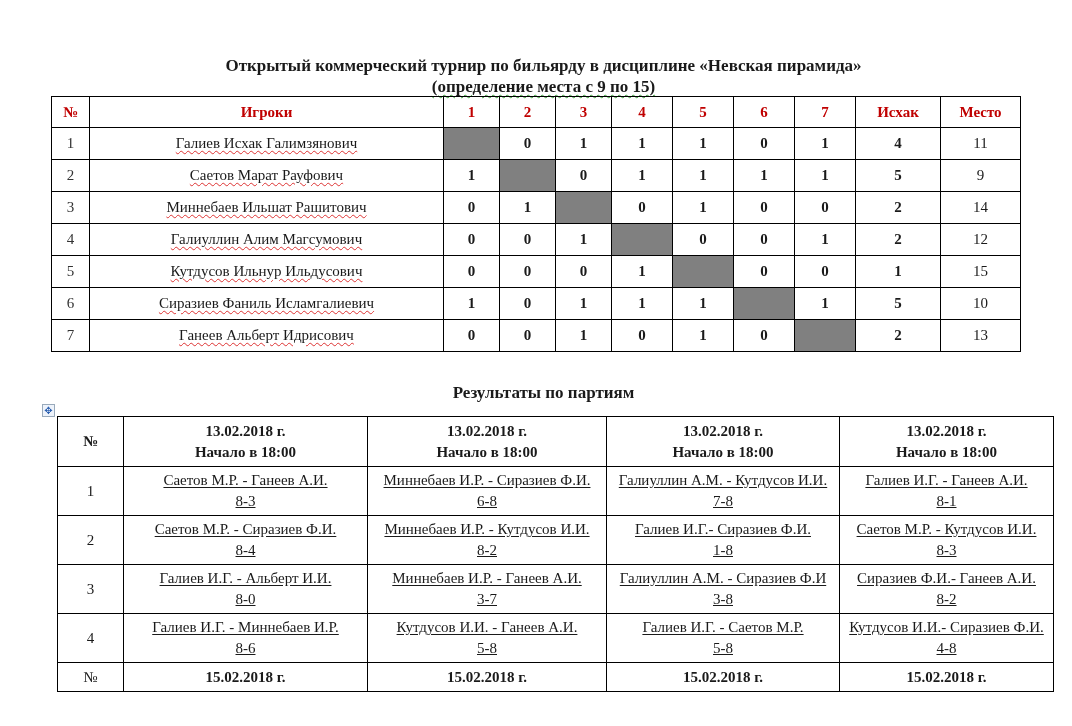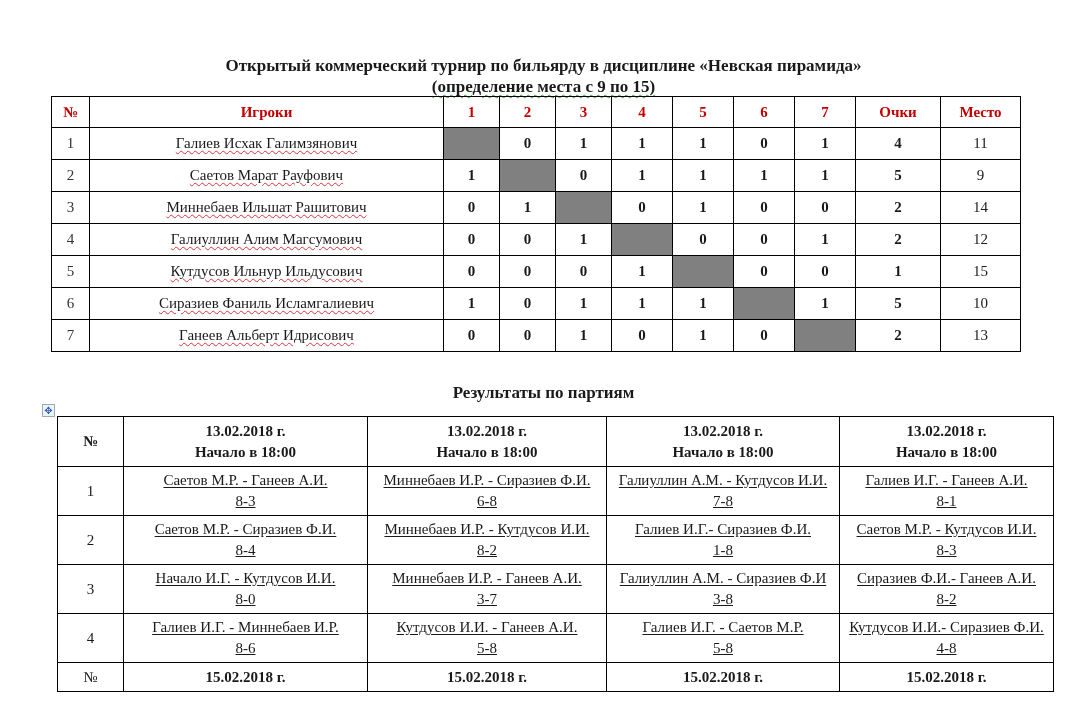--- a/index.html
+++ b/index.html
@@ -77,21 +77,21 @@
       <tr class="hdr">
         <td class="num c-no">№</td>
         <td class="c-name">Игроки</td>
         <td class="c-s">1</td>
         <td class="c-s">2</td>
         <td class="c-s">3</td>
         <td class="c-s2">4</td>
         <td class="c-s2">5</td>
         <td class="c-s2">6</td>
         <td class="c-s2">7</td>
-        <td class="c-pts">Очки</td>
+        <td class="c-pts">Исхак</td>
         <td class="c-place">Место</td>
       </tr>
       <tr>
         <td class="num">1</td>
         <td><span class="red-squiggle">Галиев Исхак Галимзянович</span></td>
         <td class="score diag"></td>
         <td class="score">0</td>
         <td class="score">1</td>
         <td class="score">1</td>
         <td class="score">1</td>
@@ -239,21 +239,21 @@
           <div><span class="score-line">1-8</span></div>
         </td>
         <td>
           <div><span class="match red-squiggle" style="text-decoration: underline;">Саетов М.Р. - Кутдусов И.И.</span></div>
           <div><span class="score-line">8-3</span></div>
         </td>
       </tr>
       <tr>
         <td class="rno">3</td>
         <td>
-          <div><span class="match red-squiggle" style="text-decoration: underline;">Начало И.Г. - Кутдусов И.И.</span></div>
+          <div><span class="match red-squiggle" style="text-decoration: underline;">Галиев И.Г. - Альберт И.И.</span></div>
           <div><span class="score-line">8-0</span></div>
         </td>
         <td>
           <div><span class="match red-squiggle" style="text-decoration: underline;">Миннебаев И.Р. - Ганеев А.И.</span></div>
           <div><span class="score-line">3-7</span></div>
         </td>
         <td>
           <div><span class="match red-squiggle" style="text-decoration: underline;">Галиуллин А.М. - Сиразиев Ф.И</span></div>
           <div><span class="score-line">3-8</span></div>
         </td>

